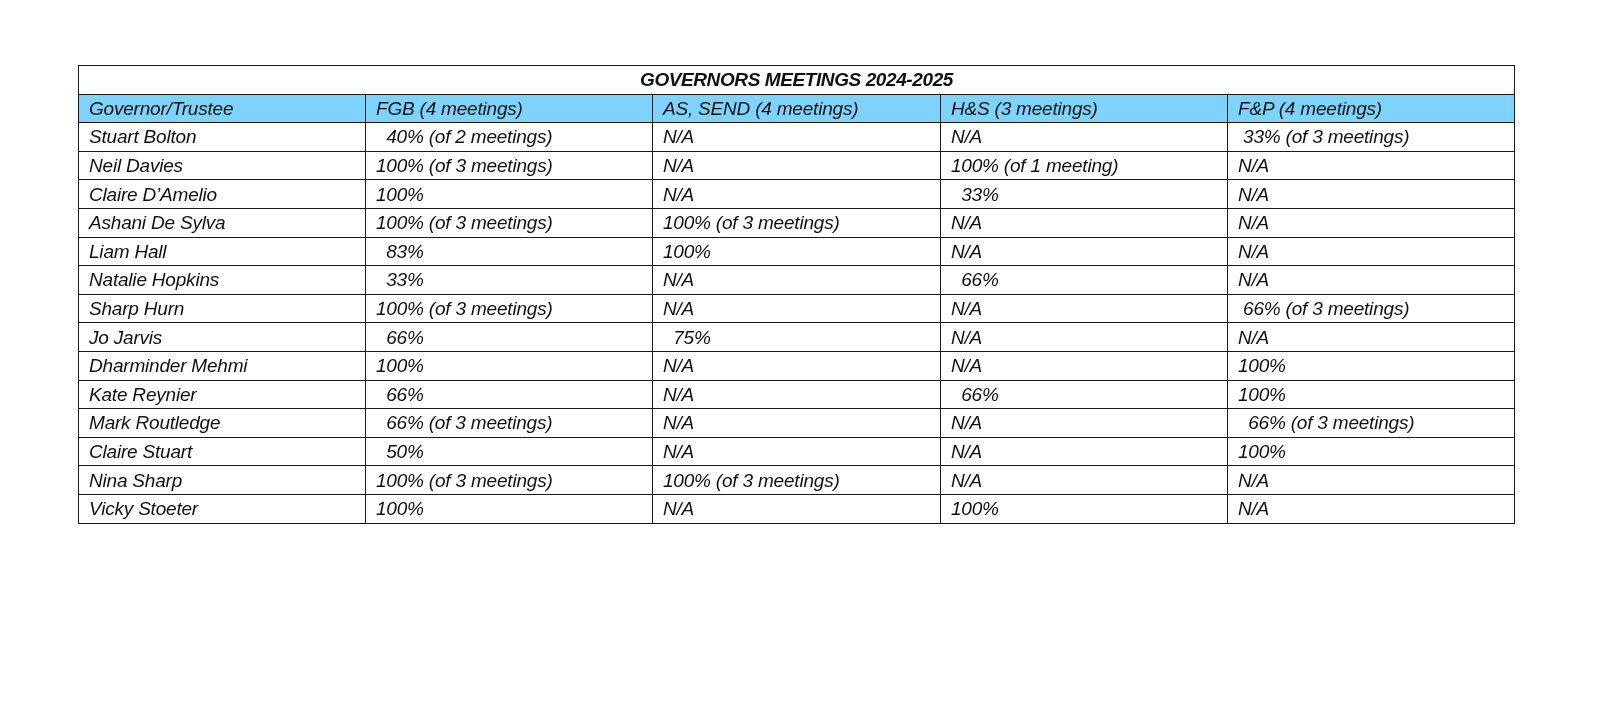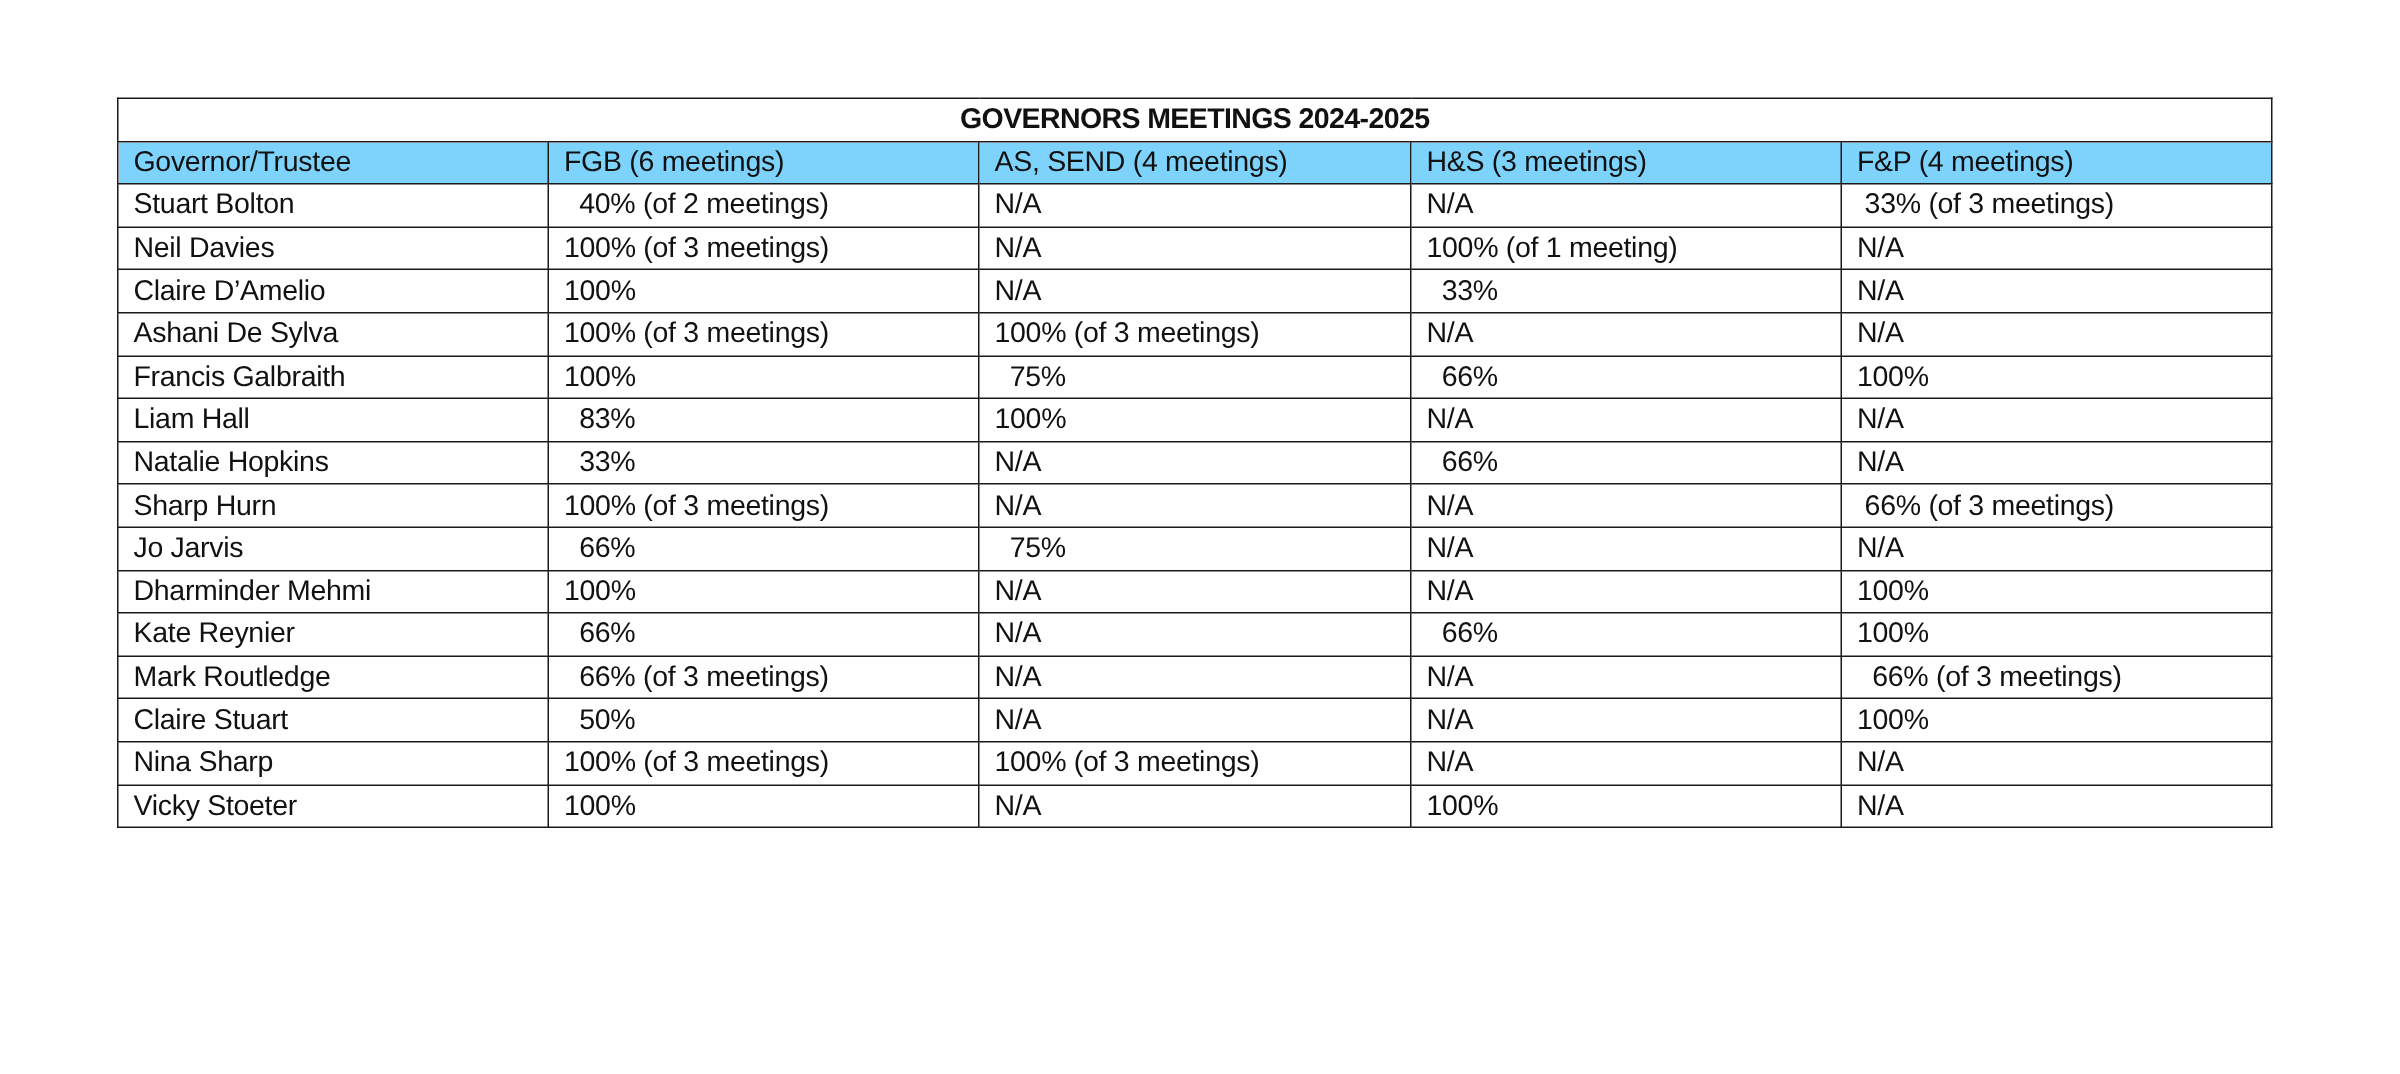--- a/index.html
+++ b/index.html
@@ -4,20 +4,21 @@
 <style>
   html, body { margin: 0; padding: 0; background: #ffffff; }
   body { width: 1600px; height: 716px; position: relative; overflow: hidden; }
   .doc { position: absolute; left: 78px; top: 65px; width: 1436px; }
   table {
     border-collapse: collapse;
     width: 1436px;
     table-layout: fixed;
     font-family: "Liberation Sans", sans-serif;
     color: #111;
+    font-style: italic;
   }
   td, th {
     border: 1.6px solid #1a1a1a;
     height: 27.6px;
     padding: 0 0 0 10px;
     font-size: 19px;
     font-weight: normal;
     text-align: left;
     white-space: pre;
     overflow: hidden;
@@ -49,21 +50,21 @@
         <col class="c2">
         <col class="c3">
         <col class="c4">
     </colgroup>
     <thead>
       <tr>
         <th class="title" colspan="5">GOVERNORS MEETINGS 2024-2025</th>
       </tr>
       <tr class="hdr">
         <th>Governor/Trustee</th>
-        <th>FGB (6 meetings)</th>
+        <th>FGB (4 meetings)</th>
         <th>AS, SEND (4 meetings)</th>
         <th>H&amp;S (3 meetings)</th>
         <th>F&amp;P (4 meetings)</th>
       </tr>
     </thead>
     <tbody id="tbody">
         <tr>
           <td>Stuart Bolton</td>
           <td>  40% (of 2 meetings)</td>
           <td>N/A</td>
@@ -83,27 +84,20 @@
           <td>N/A</td>
           <td>  33%</td>
           <td>N/A</td>
         </tr>
         <tr>
           <td>Ashani De Sylva</td>
           <td>100% (of 3 meetings)</td>
           <td>100% (of 3 meetings)</td>
           <td>N/A</td>
           <td>N/A</td>
-        </tr>
-        <tr>
-          <td>Francis Galbraith</td>
-          <td>100%</td>
-          <td>  75%</td>
-          <td>  66%</td>
-          <td>100%</td>
         </tr>
         <tr>
           <td>Liam Hall</td>
           <td>  83%</td>
           <td>100%</td>
           <td>N/A</td>
           <td>N/A</td>
         </tr>
         <tr>
           <td>Natalie Hopkins</td>

